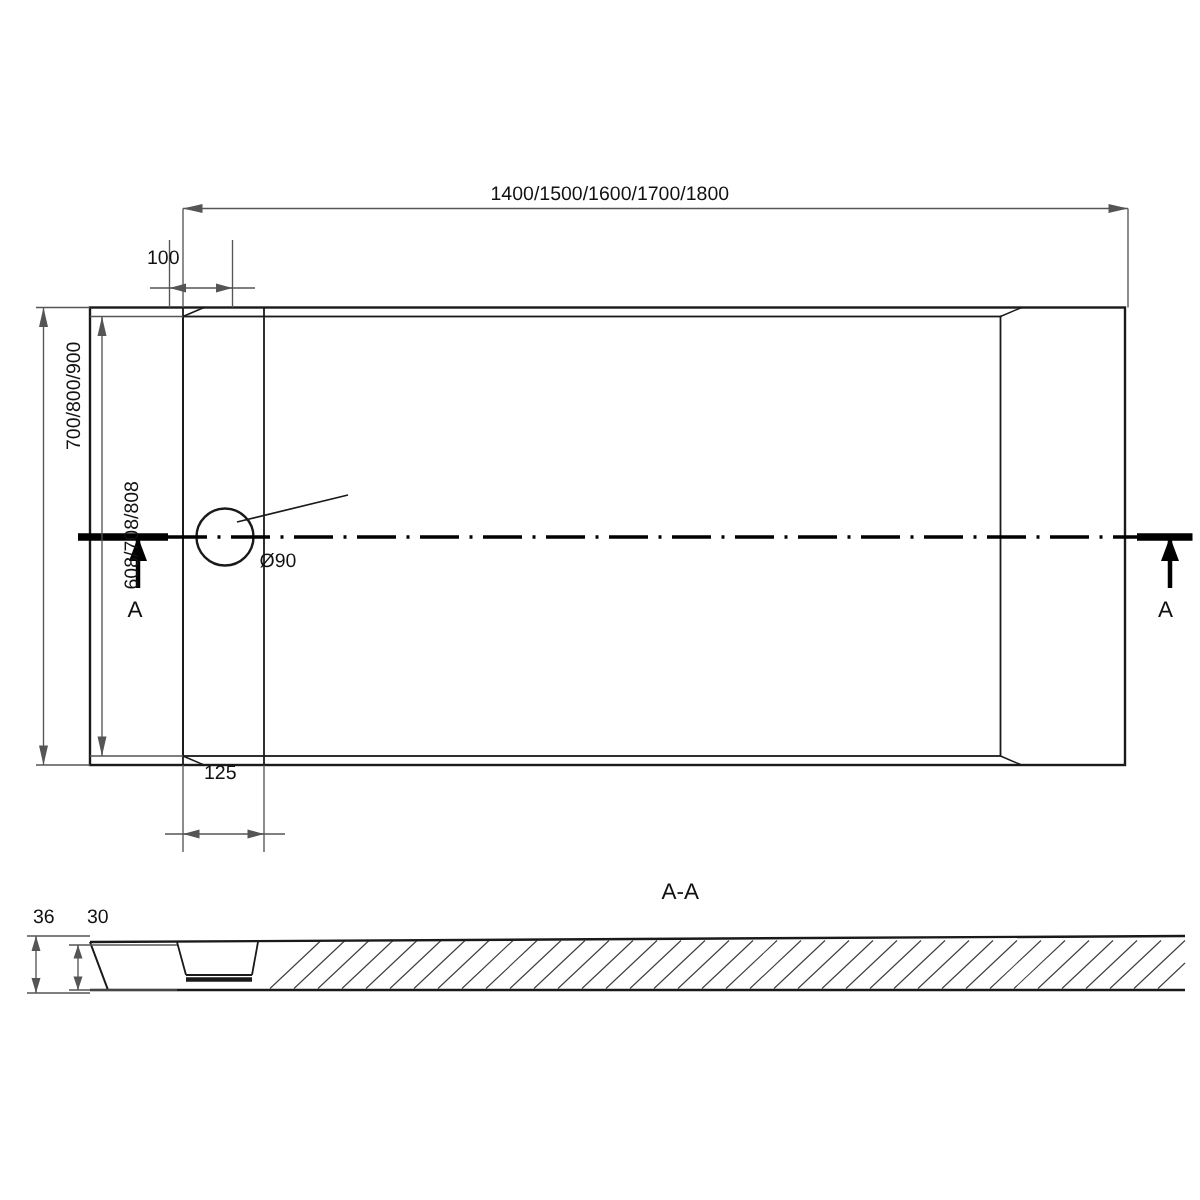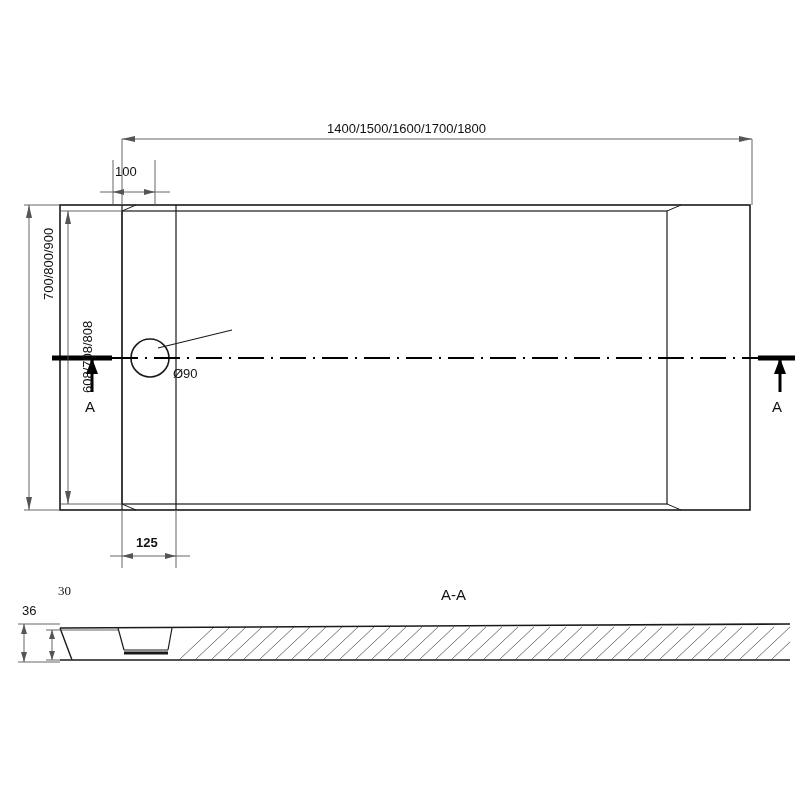--- a/index.html
+++ b/index.html
@@ -169,33 +169,33 @@
       <line x1="46" y1="660" x2="118" y2="660" stroke="#555555" stroke-width="0.9"></line>
       <line x1="52" y1="630" x2="52" y2="660" stroke="#555555" stroke-width="0.9"></line>
       <polygon points="52,630 49,639 55,639" fill="#555555"></polygon>
       <polygon points="52,660 49,651 55,651" fill="#555555"></polygon>
     </g>
 
   </svg>
 
   <div class="lbl" style="left:327px; top:122px;">1400/1500/1600/1700/1800</div>
 
-  <div class="lbl" style="left:115px; top:165px;">100</div>
+  <div class="lbl" style="left:98px; top:165px;">100</div>
 
   <div class="lbl" style="left:42px; top:300px; transform:rotate(-90deg); transform-origin:left top;">700/800/900</div>
 
   <div class="lbl" style="left:81px; top:393px; transform:rotate(-90deg); transform-origin:left top;">608/708/808</div>
 
   <div class="lbl" style="left:173px; top:321px;margin-top:46px;">Ø90</div>
 
   <div class="lbl big" style="left:85px; top:398px;">A</div>
 
   <div class="lbl big" style="left:772px; top:398px;">A</div>
 
-  <div class="lbl" style="left:136px; top:536px;font-weight:bold;">125</div>
+  <div class="lbl" style="left:136px; top:508px;">125</div>
 
   <div class="lbl big" style="left:411px; top:586px;margin-left:30px;">A-A</div>
 
   <div class="lbl" style="left:22px; top:604px;text-align:center;">36</div>
 
-  <div class="lbl" style="left:58px; top:584px;font-family:Liberation Serif, serif;">30</div>
+  <div class="lbl" style="left:58px; top:604px;">30</div>
 
 </div>
 
 </body></html>

